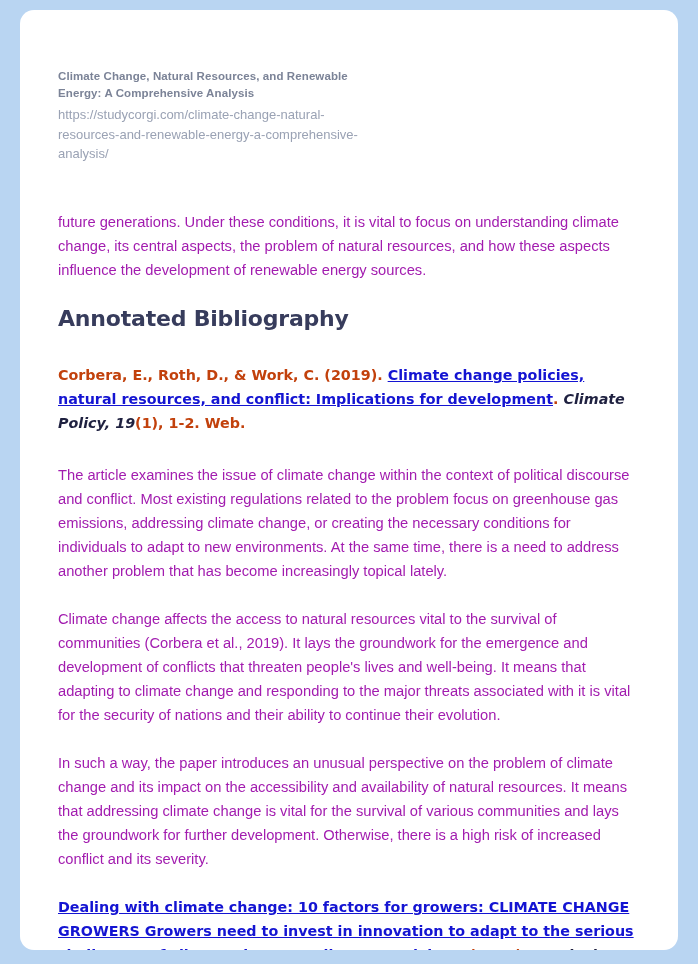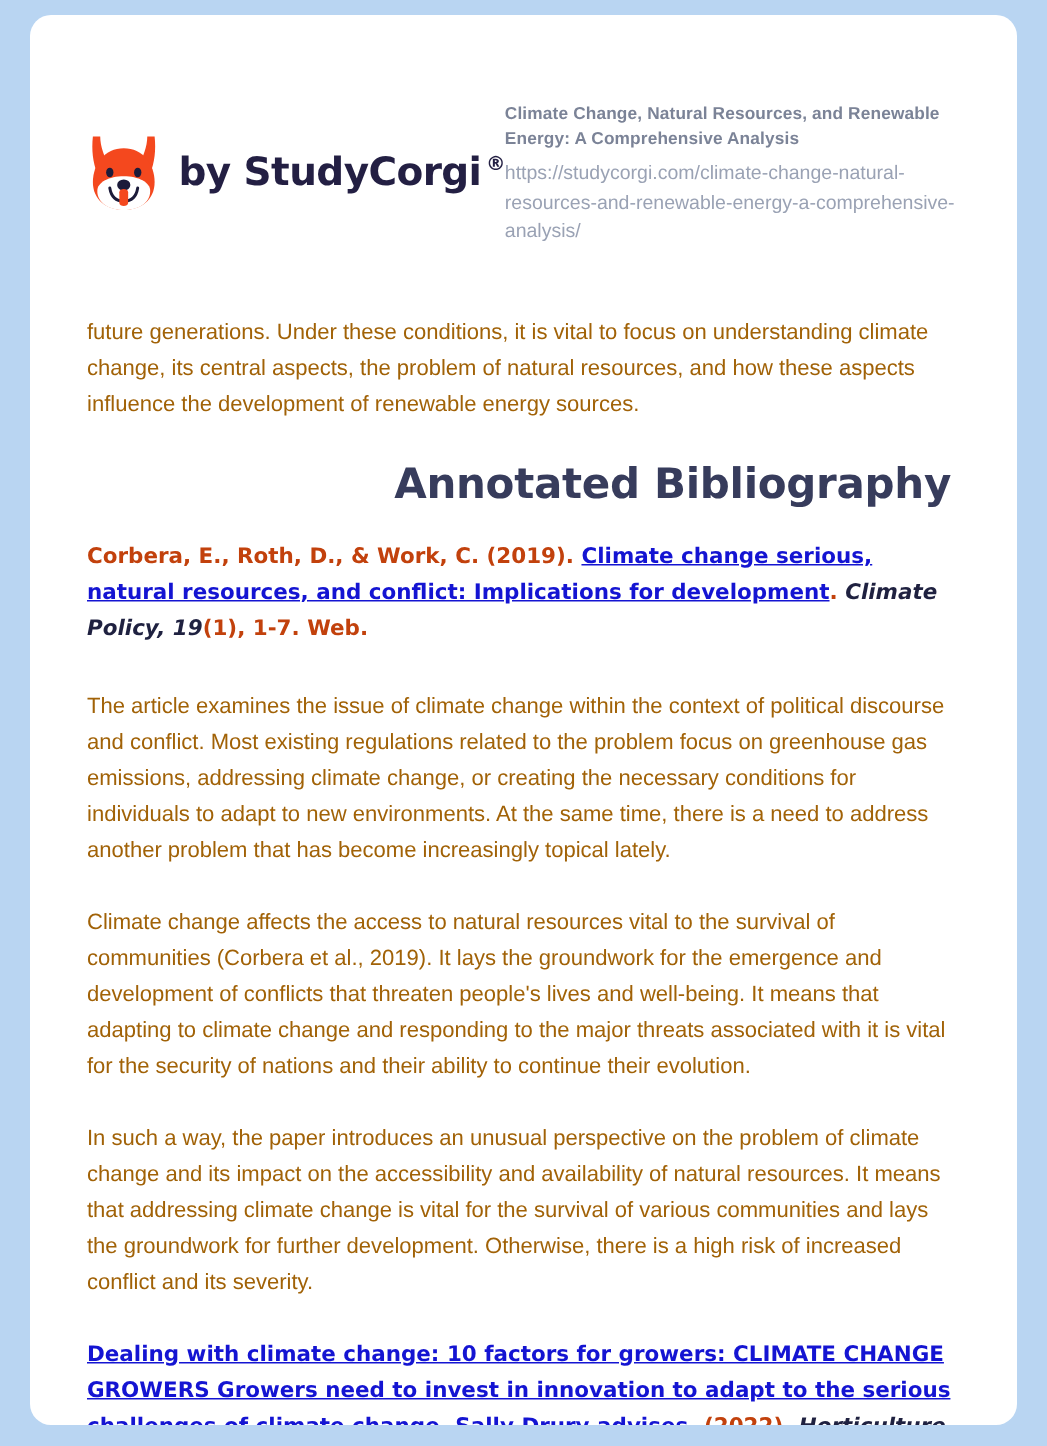--- a/index.html
+++ b/index.html
@@ -82,35 +82,34 @@
   }
   
   .doc-body {
     padding: 0 44px 0 38px;
     box-sizing: border-box;
     color: #3b4059;
   }
   .doc-body p {
     font-size: 14.7px;
     line-height: 24px;
-    color: #a16207;
+    color: #a21caf;
     margin: 0 1px 24px 0;
     text-align: left;
   }
   .first-para {
     margin-top: 46px !important;
   }
   h2.section-heading {
-    font-size: 28px;
+    font-size: 22px;
     font-weight: bold;
     color: #373c5c;
-    margin: 0 0 20px 0;
+    margin: 0 0 32px 0;
     letter-spacing: -0.2px;
     font-family: "DejaVu Sans", sans-serif;
-    text-align: right;
   }
   .citation {
     font-size: 14.3px;
     line-height: 24px;
     font-weight: bold;
     color: #1f2140;
     margin: 0 0 28px 0;
     font-family: "DejaVu Sans", sans-serif;
   }
   .citation .cite-link {
@@ -128,49 +127,35 @@
     color: #c2410c;
   }
 </style>
 </head>
 <body>
 
 <div class="page-card">
 
   <div class="doc-header">
 
-    <div class="brand">
-      <svg class="brand-logo" viewBox="0 0 100 106" aria-hidden="true">
-        <path d="M8 4 C6 22 8 40 14 54 L30 44 C24 32 18 18 18 4 Z" fill="#f4481e"></path>
-        <path d="M92 4 C94 22 92 40 86 54 L70 44 C76 32 82 18 82 4 Z" fill="#f4481e"></path>
-        <path d="M50 20 C76 20 92 42 92 66 C92 90 74 104 50 104 C26 104 8 90 8 66 C8 42 24 20 50 20 Z" fill="#f4481e"></path>
-        <path d="M50 58 C70 58 86 66 86 78 C86 94 70 104 50 104 C30 104 14 94 14 78 C14 66 30 58 50 58 Z" fill="#ffffff"></path>
-        <ellipse cx="31" cy="53" rx="5" ry="6.5" fill="#1c1b3a"></ellipse>
-        <ellipse cx="69" cy="53" rx="5" ry="6.5" fill="#1c1b3a"></ellipse>
-        <ellipse cx="50" cy="70" rx="9" ry="7.5" fill="#1c1b3a"></ellipse>
-        <path d="M31 74 C33 86 40 92 50 92 C60 92 67 86 69 74" fill="none" stroke="#1c1b3a" stroke-width="4" stroke-linecap="round"></path>
-        <path d="M44 80 C44 74 56 74 56 80 L56 94 C56 100 44 100 44 94 Z" fill="#f4481e"></path>
-      </svg>
-      <div class="brand-text"><span>by StudyCorgi</span><span class="brand-reg">®</span></div>
-    </div>
 
     <div class="header-meta">
       <div class="header-title">Climate Change, Natural Resources, and Renewable Energy: A Comprehensive Analysis</div>
       <div class="header-url">https://studycorgi.com/climate-change-natural-resources-and-renewable-energy-a-comprehensive-analysis/</div>
     </div>
 
   </div>
 
   <div class="doc-body">
 
     <p class="first-para">future generations. Under these conditions, it is vital to focus on understanding climate change, its central aspects, the problem of natural resources, and how these aspects influence the development of renewable energy sources.</p>
 
     <h2 class="section-heading">Annotated Bibliography</h2>
 
-    <div class="citation"><span class="cite-plain">Corbera, E., Roth, D., &amp; Work, C. (2019). </span><a href="#" class="cite-link">Climate change serious, natural resources, and conflict: Implications for development</a><span class="cite-plain">. </span><span class="cite-italic">Climate Policy, 19</span><span class="cite-plain">(1), 1-7. Web.</span></div>
+    <div class="citation"><span class="cite-plain">Corbera, E., Roth, D., &amp; Work, C. (2019). </span><a href="#" class="cite-link">Climate change policies, natural resources, and conflict: Implications for development</a><span class="cite-plain">. </span><span class="cite-italic">Climate Policy, 19</span><span class="cite-plain">(1), 1-2. Web.</span></div>
 
     <p>The article examines the issue of climate change within the context of political discourse and conflict. Most existing regulations related to the problem focus on greenhouse gas emissions, addressing climate change, or creating the necessary conditions for individuals to adapt to new environments. At the same time, there is a need to address another problem that has become increasingly topical lately.</p>
 
     <p>Climate change affects the access to natural resources vital to the survival of communities (Corbera et al., 2019). It lays the groundwork for the emergence and development of conflicts that threaten people's lives and well-being. It means that adapting to climate change and responding to the major threats associated with it is vital for the security of nations and their ability to continue their evolution.</p>
 
     <p>In such a way, the paper introduces an unusual perspective on the problem of climate change and its impact on the accessibility and availability of natural resources. It means that addressing climate change is vital for the survival of various communities and lays the groundwork for further development. Otherwise, there is a high risk of increased conflict and its severity.</p>
 
     <div class="citation"><span class="cite-plain"></span><a href="#" class="cite-link">Dealing with climate change: 10 factors for growers: CLIMATE CHANGE GROWERS Growers need to invest in innovation to adapt to the serious challenges of climate change, Sally Drury advises</a><span class="cite-plain">. (2022). </span><span class="cite-italic">Horticulture Week,</span><span class="cite-plain"> 32-33. Web.</span></div>
 
   </div>

